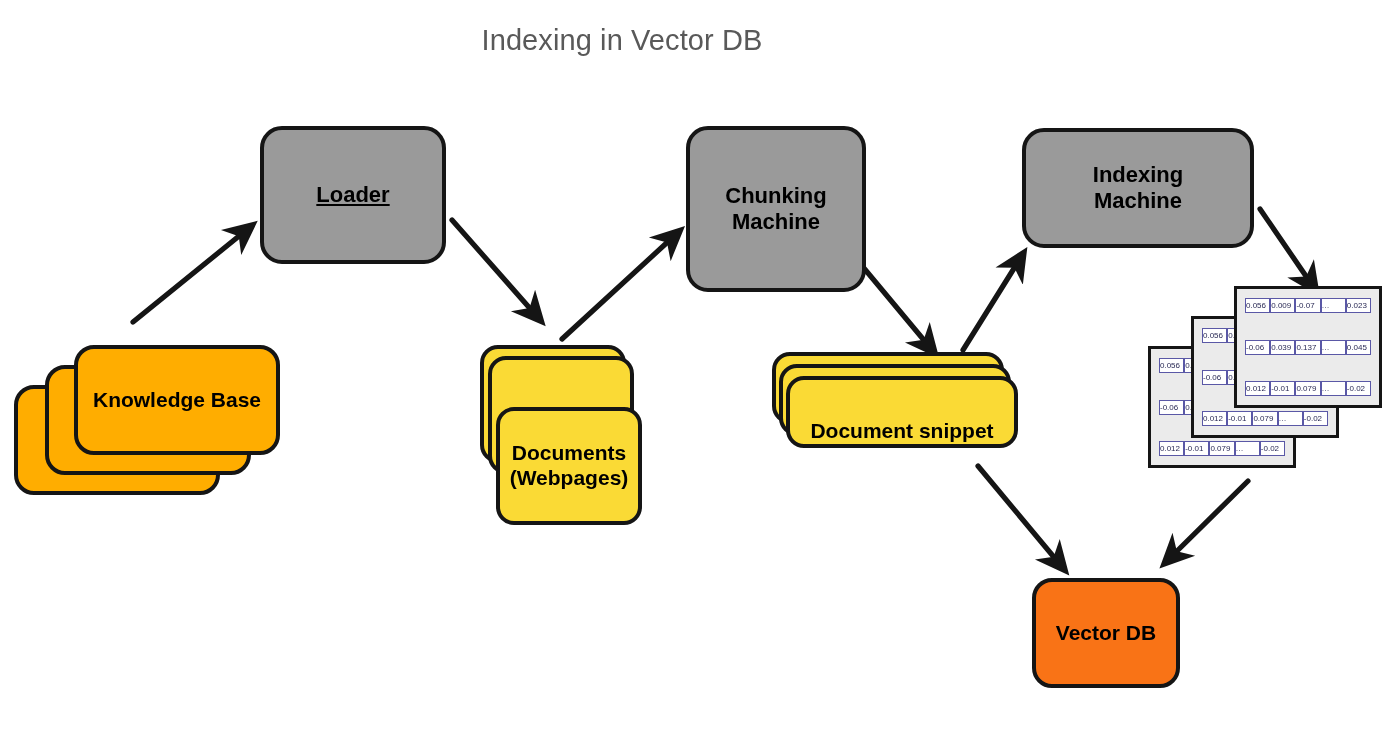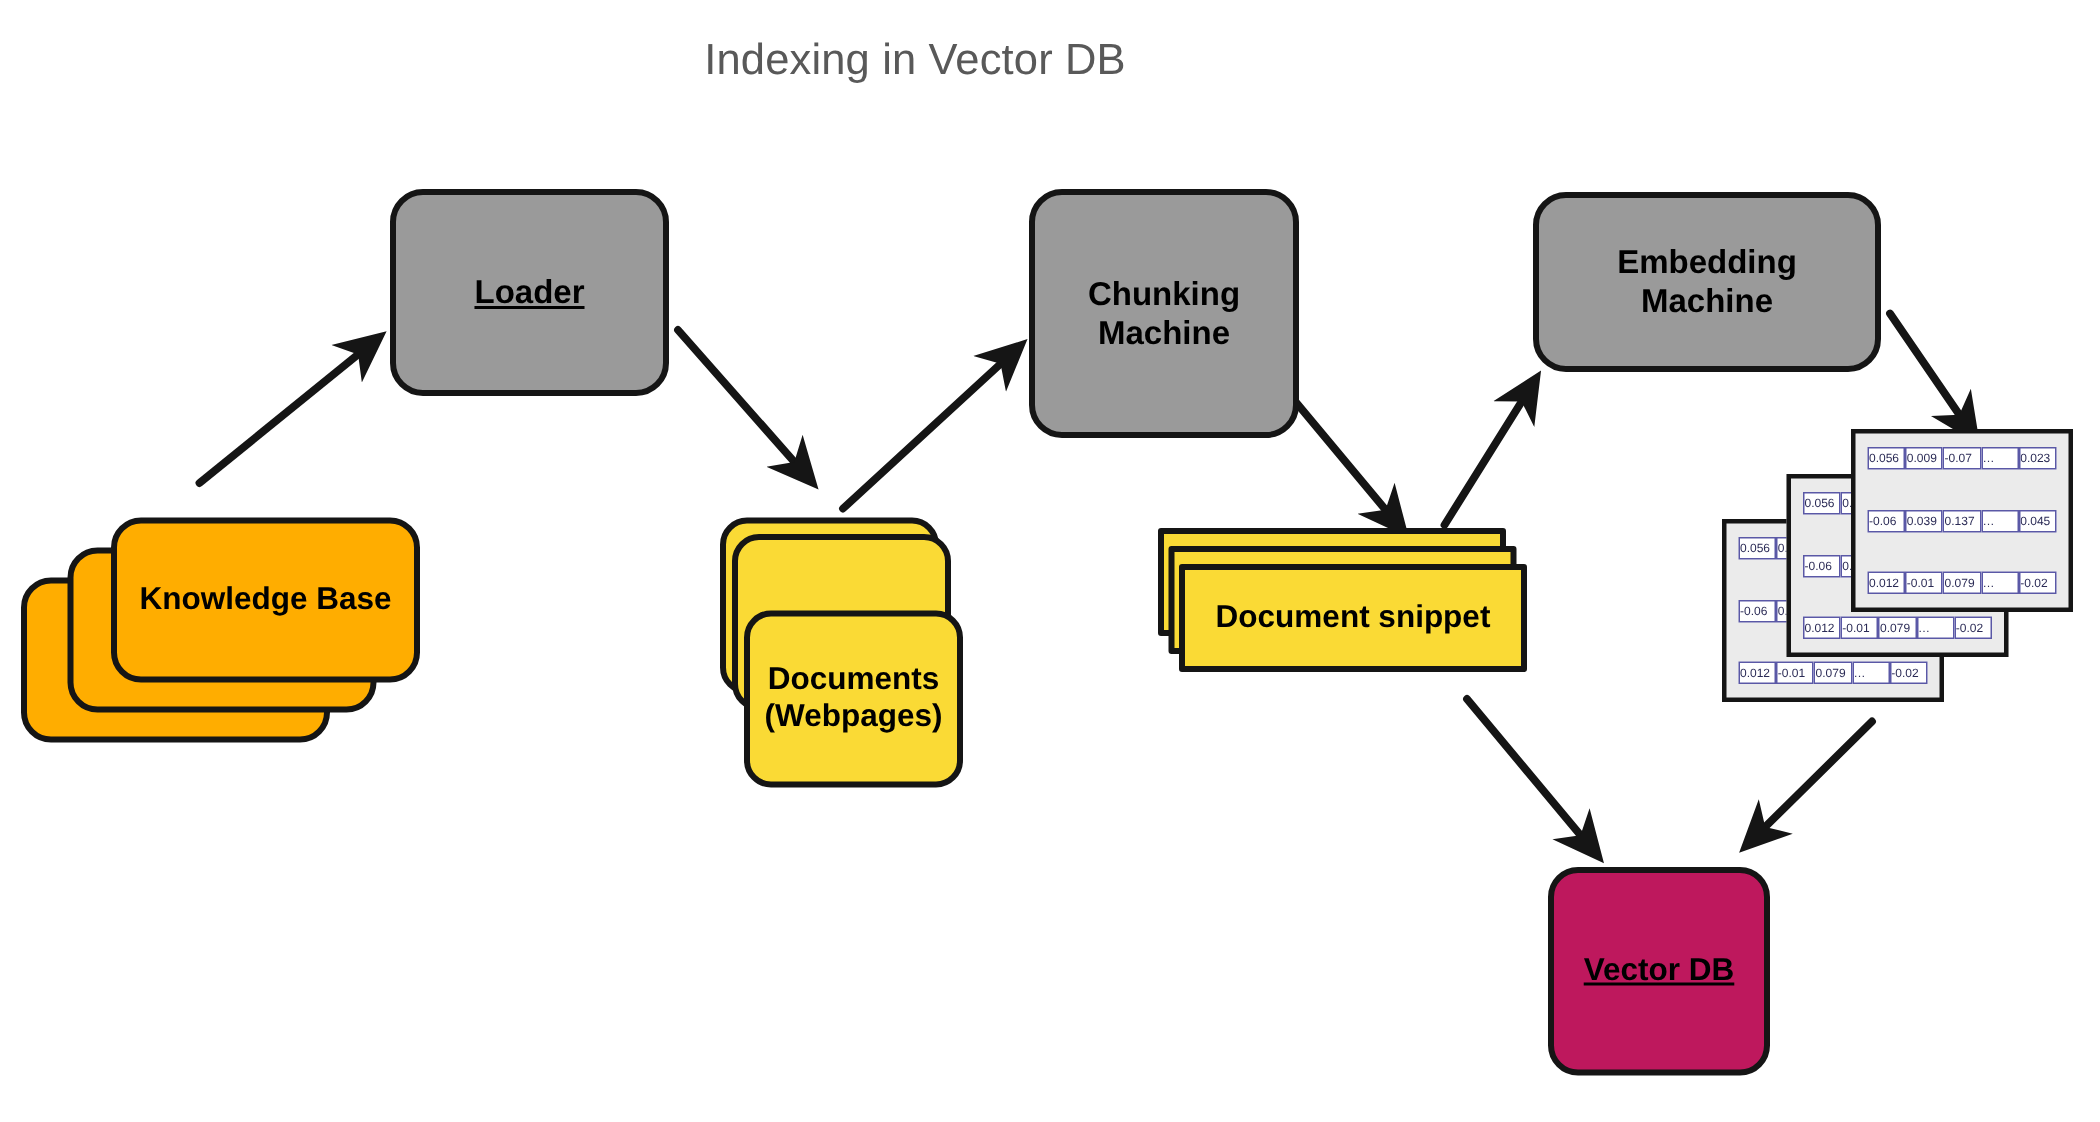--- a/index.html
+++ b/index.html
@@ -12,21 +12,21 @@
   }
   #stage {
     position: relative;
     width: 1400px; height: 748px;
     background: #ffffff;
   }
 
   
   #diagram-title {
     position: absolute;
-    left: 0; top: 24px;
+    left: 12px; top: 24px;
     width: 1220px;
     text-align: center;
     font-size: 29px;
     font-weight: 400;
     color: #595959;
     letter-spacing: 0.1px;
   }
 
   
   #arrow-layer {
@@ -89,33 +89,33 @@
   #knowledge-base-stack .front .card-label { font-size: 21px; }
 
   #documents-stack { left: 480px; top: 345px; width: 166px; height: 142px; }
   #documents-stack .card { width: 146px; height: 118px; border-radius: 18px; }
   #documents-stack .front { left: 16px; top: 22px; margin-top: 40px; }
   #documents-stack .mid   { left: 8px;  top: 11px; }
   #documents-stack .back  { left: 0px;  top: 0px; }
   #documents-stack .front .card-label { font-size: 21px; }
 
   #document-snippet-stack { left: 772px; top: 352px; width: 250px; height: 104px; }
-  #document-snippet-stack .card { width: 232px; height: 72px; border-radius: 2px; }
+  #document-snippet-stack .card { width: 232px; height: 72px; border-radius: 18px; align-items: flex-end; }
   #document-snippet-stack .front { left: 14px; top: 24px; }
   #document-snippet-stack .mid   { left: 7px;  top: 12px; }
   #document-snippet-stack .back  { left: 0px;  top: 0px; }
   #document-snippet-stack .front .card-label { font-size: 21px; }
 
   
   #loader-node            { left: 260px;  top: 126px; width: 186px; height: 138px; text-decoration: underline; }
   #chunking-machine-node  { left: 686px;  top: 126px; width: 180px; height: 166px; }
   #embedding-machine-node { left: 1022px; top: 128px; width: 232px; height: 120px; }
   #vector-db-node {
-    left: 1032px; top: 578px; width: 148px; height: 139px;
-    background: #be185d; font-size: 21px; border-radius: 20px; text-decoration: underline;
+    left: 1032px; top: 578px; width: 148px; height: 110px;
+    background: #f97316; font-size: 21px; border-radius: 20px;
   }
 
   
   #matrix-stack {
     position: absolute;
     left: 1148px; top: 286px;
     width: 246px; height: 184px;
     z-index: 8;
   }
   .matrix {
@@ -199,21 +199,21 @@
 
   <div id="document-snippet-stack" class="stack">
     <div class="card yellow-card back"></div>
     <div class="card yellow-card mid"></div>
     <div class="card yellow-card front">
       <span class="card-label">Document snippet</span>
     </div>
   </div>
 
   <div id="embedding-machine-node" class="node machine">
-    <span class="node-label">Embedding
+    <span class="node-label">Indexing
 Machine</span>
   </div>
 
   <div id="matrix-stack">
     <div class="matrix back">
         <div class="matrix-row">
           <div class="matrix-cell">0.056</div>
           <div class="matrix-cell">0.009</div>
           <div class="matrix-cell">-0.07</div>
           <div class="matrix-cell">…</div>

